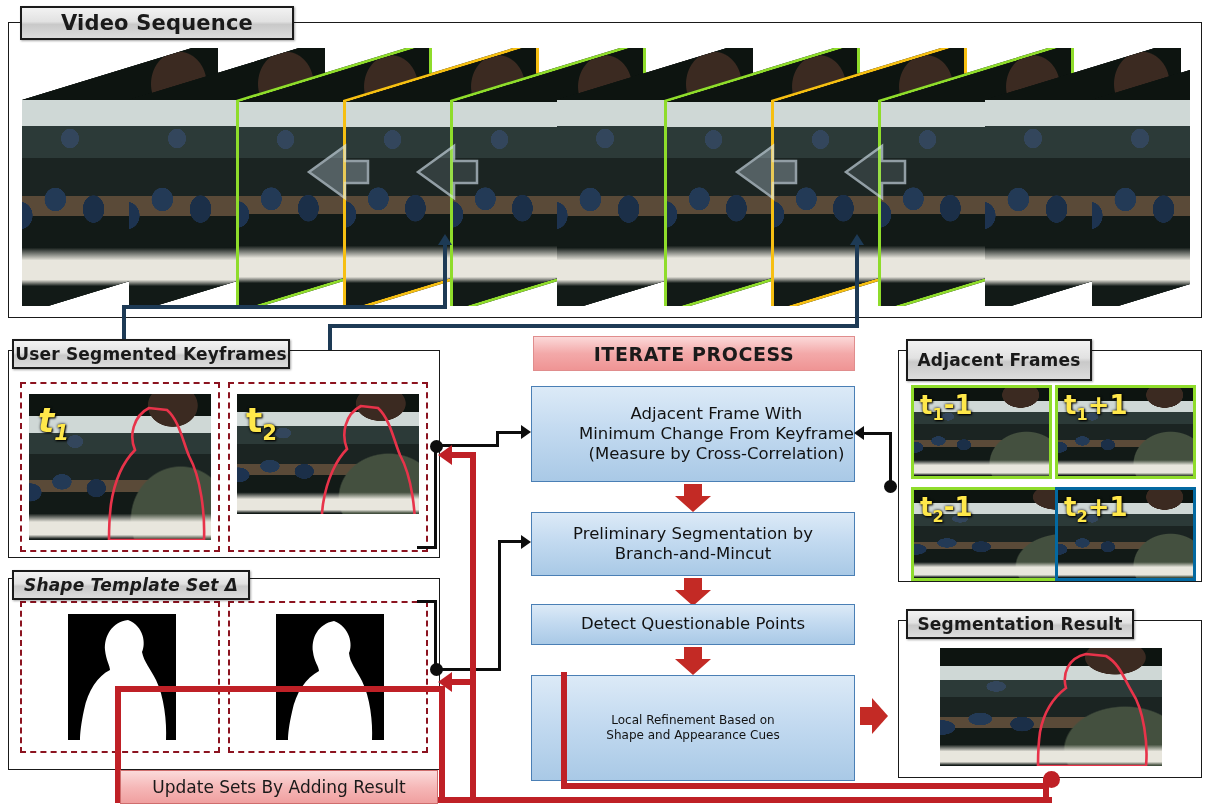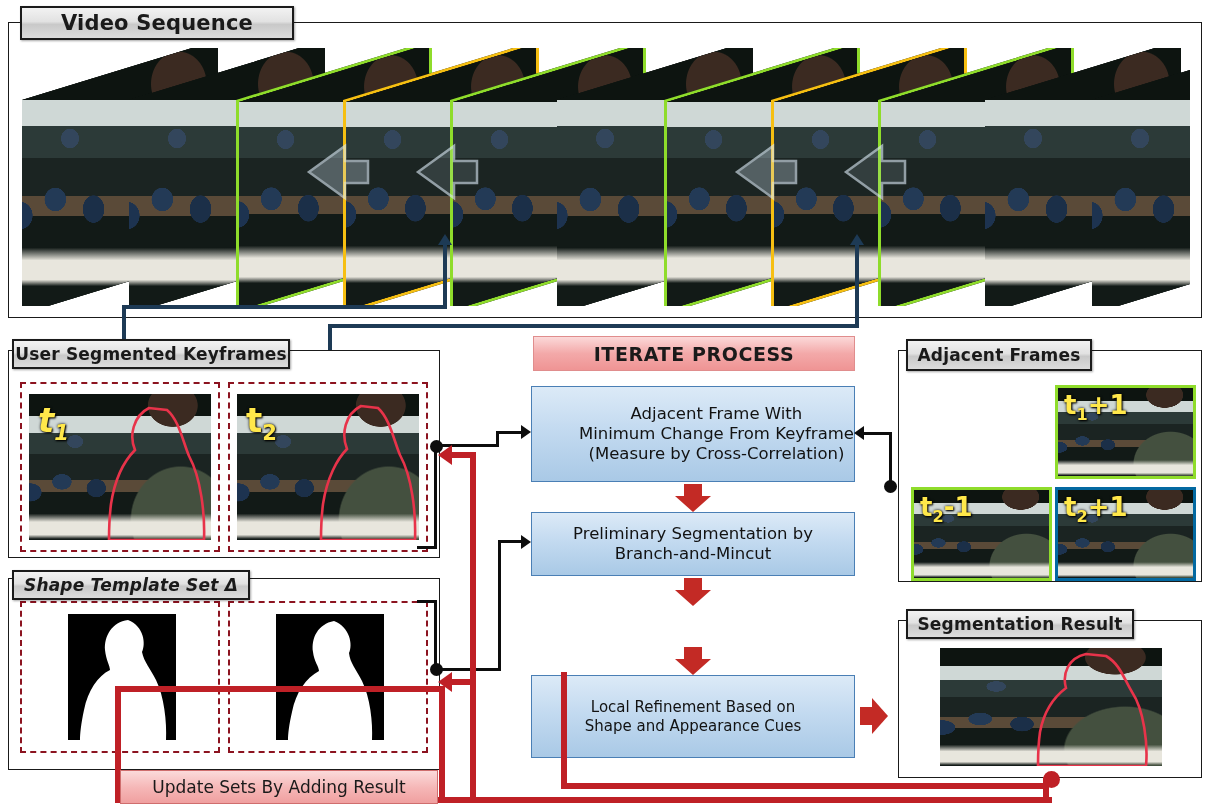--- a/index.html
+++ b/index.html
@@ -198,21 +198,21 @@
   <div class="thumb" style="left:29px;top:394px;width:182px;height:146px;font-style:italic;">
     <div class="img"></div>
     <svg class="seg-outline" style="left:0;top:0;width:182px;height:146px;" viewBox="0 0 182 146" preserveAspectRatio="none">
       <path d="M120 14 C104 22 100 42 106 56 C96 66 86 84 82 110 C80 126 80 140 80 146 L175 146 C176 120 172 84 160 62 C154 48 150 26 138 16 Z" fill="none" stroke="#e8334a" stroke-width="2.6"></path>
     </svg>
     <span class="tlabel" style="left:9px;top:9px;font-size:34px;">
       <span>t</span><sub>1</sub>
     </span>
   </div>
 
-  <div class="thumb" style="left:237px;top:394px;width:182px;height:146px;">
+  <div class="thumb" style="left:237px;top:394px;width:182px;height:120px;">
     <div class="img"></div>
     <svg class="seg-outline" style="left:0;top:0;width:182px;height:146px;" viewBox="0 0 182 146" preserveAspectRatio="none">
       <path d="M124 12 C108 20 104 40 110 55 C100 65 90 84 86 110 C84 126 84 140 84 146 L178 146 C179 118 175 83 163 61 C157 47 153 25 141 14 Z" fill="none" stroke="#e8334a" stroke-width="2.6"></path>
     </svg>
     <span class="tlabel" style="left:9px;top:9px;font-size:34px;">
       <span>t</span><sub>2</sub>
     </span>
   </div>
 
   <div class="tab" style="left:12px;top:339px;width:278px;height:30px;font-size:17px;">
@@ -254,57 +254,66 @@
 
   <div class="pbox" style="left:531px;top:512px;width:324px;height:64px;font-size:16.5px;white-space:pre-line;">
     <span>Preliminary Segmentation by
 Branch-and-Mincut</span>
   </div>
   <div class="dnarrow" style="left:675px;top:578px;width:36px;height:30px;">
     <div class="stem"></div>
       <div class="head"></div>
   </div>
 
+  <div class="pbox" style="left:531px;top:604px;width:324px;height:41px;font-size:16.5px;">
+    <span>Detect Questionable Points</span>
+  </div>
   <div class="dnarrow" style="left:675px;top:647px;width:36px;height:30px;">
     <div class="stem"></div>
       <div class="head"></div>
   </div>
 
-  <div class="pbox" style="left:531px;top:675px;width:324px;height:83px;font-size:15px;white-space:pre-line;">
+  <div class="pbox" style="left:531px;top:675px;width:324px;height:106px;font-size:12px;white-space:pre-line;">
     <span>Local Refinement Based on
 Shape and Appearance Cues</span>
   </div>
 
   <div class="rtarrow" style="left:860px;top:698px;width:30px;height:36px;">
     <div class="stem"></div>
       <div class="head"></div>
   </div>
 
   <div class="panel" style="left:898px;top:350px;width:304px;height:232px;"></div>
 
+  <div class="thumb" style="left:911px;top:385px;width:135px;height:88px;border:3px solid #8fdc2b;box-sizing:content-box;">
+    <div class="img"></div>
+    <span class="tlabel" style="left:6px;top:4px;font-size:26px;">
+      <span>t</span><sub>1</sub><span>-1</span>
+    </span>
+  </div>
   <div class="thumb" style="left:1055px;top:385px;width:135px;height:88px;border:3px solid #8fdc2b;box-sizing:content-box;">
     <div class="img"></div>
     <span class="tlabel" style="left:6px;top:4px;font-size:26px;">
       <span>t</span><sub>1</sub><span>+1</span>
     </span>
   </div>
-  <div class="thumb" style="left:911px;top:487px;width:135px;height:88px;border:3px solid #8fdc2b;box-sizing:content-box;">
+  <div class="thumb" style="left:911px;top:487px;width:135px;height:88px;border:3px solid #8fdc2b;box-sizing:content-box;padding-left:47px;">
     <div class="img"></div>
     <span class="tlabel" style="left:6px;top:4px;font-size:26px;">
       <span>t</span><sub>2</sub><span>-1</span>
     </span>
   </div>
   <div class="thumb" style="left:1055px;top:487px;width:135px;height:88px;border:3px solid #0369a1;box-sizing:content-box;">
     <div class="img"></div>
     <span class="tlabel" style="left:6px;top:4px;font-size:26px;">
       <span>t</span><sub>2</sub><span>+1</span>
     </span>
   </div>
 
-  <div class="tab" style="left:906px;top:339px;width:186px;height:32px;font-size:17px;">
+  <div class="tab" style="left:906px;top:339px;width:186px;height:42px;font-size:17px;">
     <span>Adjacent Frames</span>
   </div>
 
   <div class="panel" style="left:898px;top:620px;width:304px;height:158px;"></div>
   <div class="thumb" style="left:940px;top:648px;width:222px;height:118px;">
     <div class="img"></div>
     <svg class="seg-outline" style="left:0;top:0;width:222px;height:118px;" viewBox="0 0 222 118" preserveAspectRatio="none">
       <path d="M146 6 C128 10 122 26 126 40 C114 49 104 63 100 84 C98 98 98 110 98 118 L206 118 C208 96 204 62 192 44 C184 31 180 16 166 8 Z" fill="none" stroke="#e8334a" stroke-width="2.6"></path>
     </svg>
   </div>

